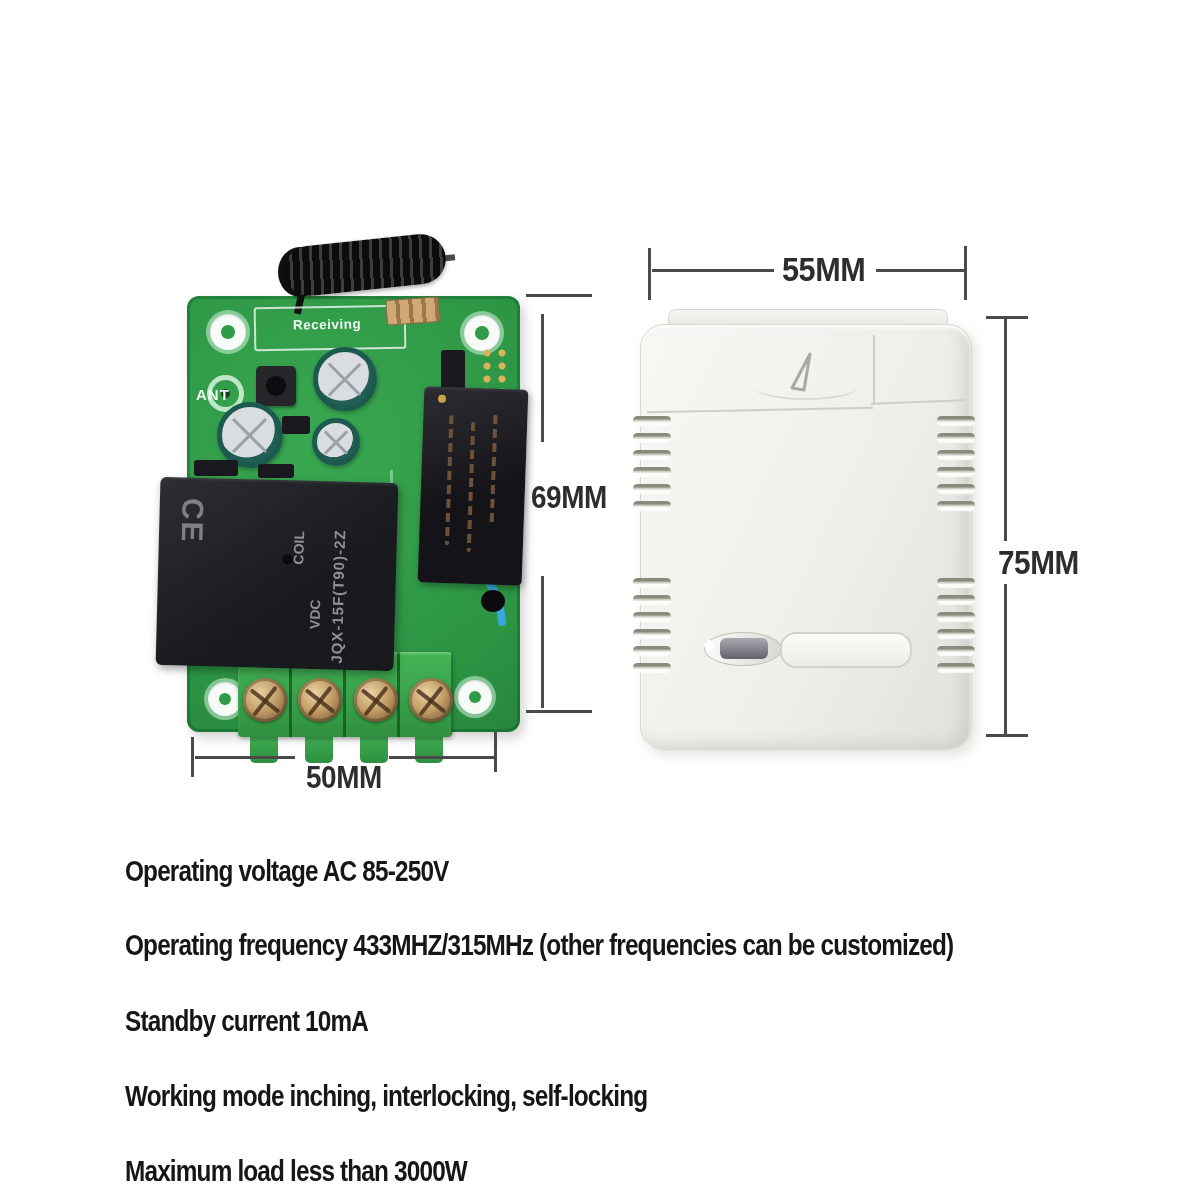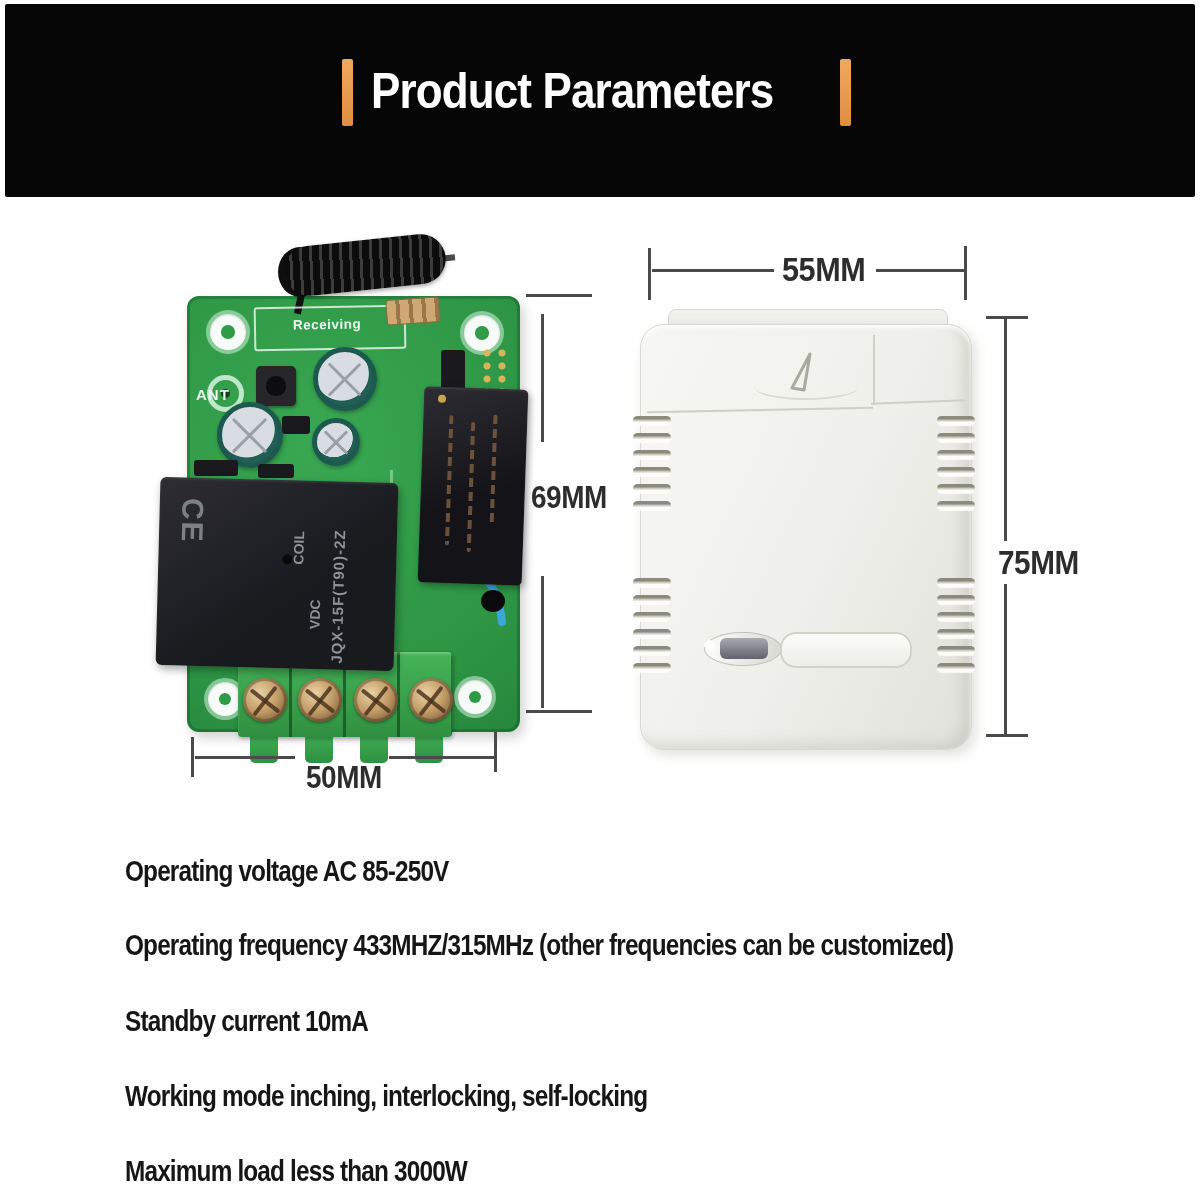--- a/index.html
+++ b/index.html
@@ -91,25 +91,20 @@
 
   
   .spec-line{left:125px;color:#161616;font-size:29px;font-weight:bold;letter-spacing:-1px;
              transform:scaleX(.84);transform-origin:left center;white-space:nowrap;z-index:2;}
 </style>
 </head>
 <body>
 
 <div id="canvas">
 
-  <div class="abs banner">
-    <div class="abs accent-bar" style="left:337px;"></div>
-    <div class="abs banner-title">Product Parameters</div>
-    <div class="abs accent-bar" style="left:835px;"></div>
-  </div>
 
   <div class="abs board"></div>
   <div class="abs trace" style="left:390px;top:470px;width:3px;height:70px;"></div>
   <div class="abs trace" style="left:300px;top:598px;width:88px;height:3px;"></div>
   <div class="abs trace" style="left:245px;top:575px;width:3px;height:45px;"></div>
 
   <div class="abs ant-curl"></div>
   <div class="abs ant-tail"></div>
   <div class="abs antenna"></div>
   <div class="abs ant-pin"></div>

